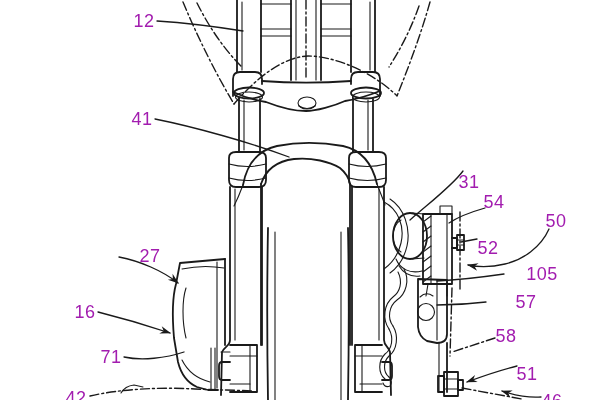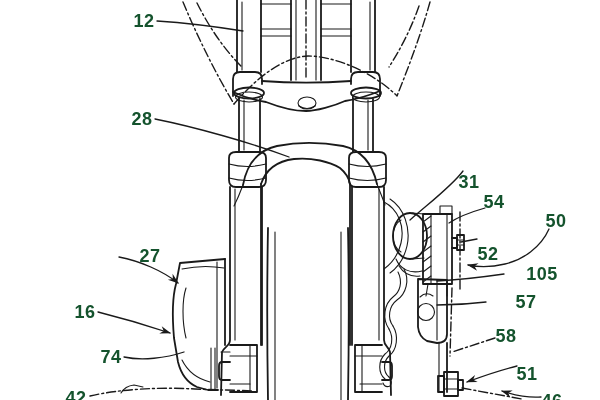--- a/index.html
+++ b/index.html
@@ -3,22 +3,22 @@
 <meta charset="utf-8">
 <style>
   html,body{margin:0;padding:0;background:#ffffff;}
   body{width:600px;height:400px;overflow:hidden;}
   #fig{position:relative;width:600px;height:400px;background:#ffffff;}
   #fig svg{position:absolute;left:0;top:0;}
   .ref{
     position:absolute;
     font-family:"Liberation Sans", sans-serif;
     font-size:18px;
-    font-weight:bold;
-    color:#14532d;
+    font-weight:normal;
+    color:#a21caf;
     letter-spacing:0.5px;
     white-space:nowrap;
     transform:translate(-50%,-50%);
     line-height:1;
   }
   .ref.clip{transform:translate(-50%,0);} 
   path,ellipse,circle,line{vector-effect:non-scaling-stroke;}
   .s  {fill:none;stroke:#1a1a1a;stroke-width:1.8;stroke-linecap:round;stroke-linejoin:round;}
   .d  {fill:none;stroke:#1a1a1a;stroke-width:1.1;stroke-linecap:round;stroke-linejoin:round;}
   .cl {fill:none;stroke:#1a1a1a;stroke-width:1.4;stroke-linecap:round;stroke-dasharray:9 3 2 3;}
@@ -200,27 +200,27 @@
     <path class="ld" d="M486,302 C470,304 452,305 437,305"></path>
     <path class="cl" d="M495,338 L452,352"></path>
     <path class="ld" d="M517,366 C501,370 483,376 467,382" marker-end="url(#arw)"></path>
     <path class="cl" d="M90,396 C120,389 160,387 195,389 C215,390 235,390 252,391"></path>
     <path class="cl" d="M462,388 L522,399"></path>
     <path class="ld" d="M541,397 C528,398 514,395 502,391" marker-end="url(#arw)"></path>
   </g>
 </svg>
 
   <div class="ref" style="left:144px;top:21px;">12</div>
-  <div class="ref" style="left:142px;top:119px;">28</div>
+  <div class="ref" style="left:142px;top:119px;">41</div>
   <div class="ref" style="left:106px;top:256px;margin-left:44px;">27</div>
   <div class="ref" style="left:85px;top:312px;">16</div>
-  <div class="ref" style="left:111px;top:357px;">74</div>
+  <div class="ref" style="left:111px;top:357px;">71</div>
   <div class="ref" style="left:469px;top:162px;margin-top:20px;">31</div>
   <div class="ref" style="left:494px;top:202px;text-align:center;">54</div>
-  <div class="ref" style="left:488px;top:254px;">52</div>
+  <div class="ref" style="left:488px;top:248px;">52</div>
   <div class="ref" style="left:556px;top:221px;">50</div>
   <div class="ref" style="left:542px;top:274px;">105</div>
   <div class="ref" style="left:526px;top:302px;">57</div>
   <div class="ref" style="left:506px;top:336px;">58</div>
   <div class="ref" style="left:527px;top:362px;margin-top:12px;">51</div>
   <div class="ref clip" style="left:76px;top:389px;">42</div>
   <div class="ref clip" style="left:552px;top:392px;">46</div>
 </div>
 
 </body></html>

